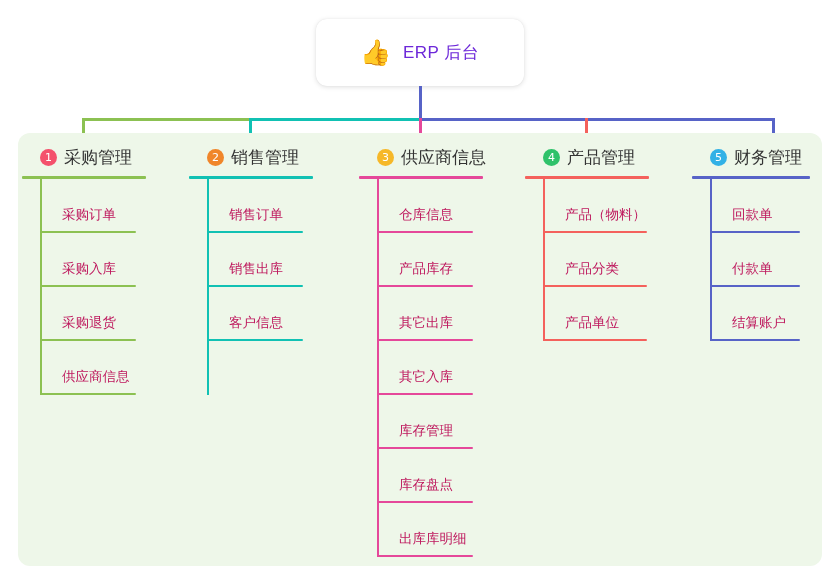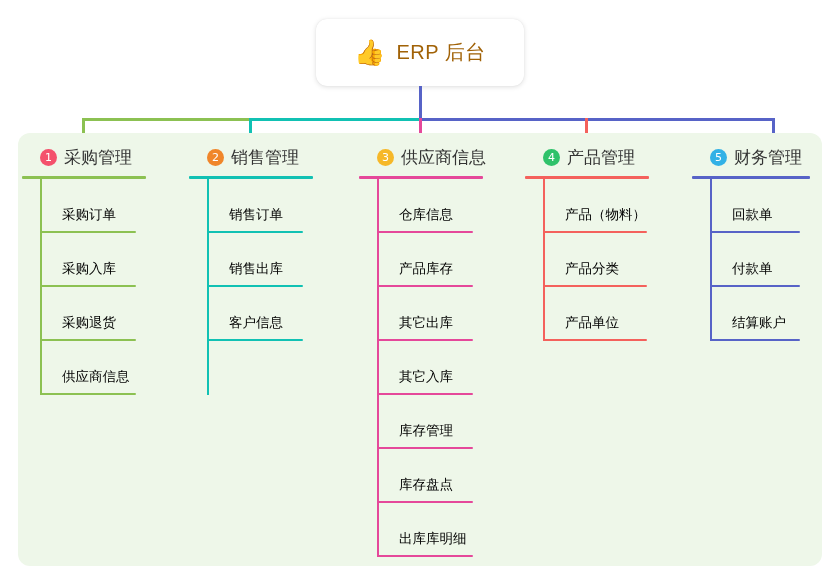--- a/index.html
+++ b/index.html
@@ -33,23 +33,23 @@
     justify-content: center;
     gap: 11px;
     box-sizing: border-box;
   }
   #root-node .root-emoji {
     font-size: 25px;
     line-height: 1;
     display: inline-block;
   }
   #root-node .root-label {
-    font-size: 20px;
+    font-size: 17px;
     letter-spacing: 0.5px;
-    color: #a16207;
+    color: #6d28d9;
     white-space: nowrap;
   }
 
   
   .conn {
     position: absolute;
   }
 
   
   #panel {
@@ -110,21 +110,21 @@
   .leaf {
     position: relative;
     height: 54px;
     box-sizing: border-box;
   }
   .leaf-text {
     position: absolute;
     left: 22px;
     bottom: 9px;
     font-size: 13.5px;
-    color: #000000;
+    color: #be185d;
     white-space: nowrap;
   }
   .leaf-rule {
     position: absolute;
     left: 0;
     bottom: 0;
     height: 2px;
     border-radius: 1px;
   }
 </style>

